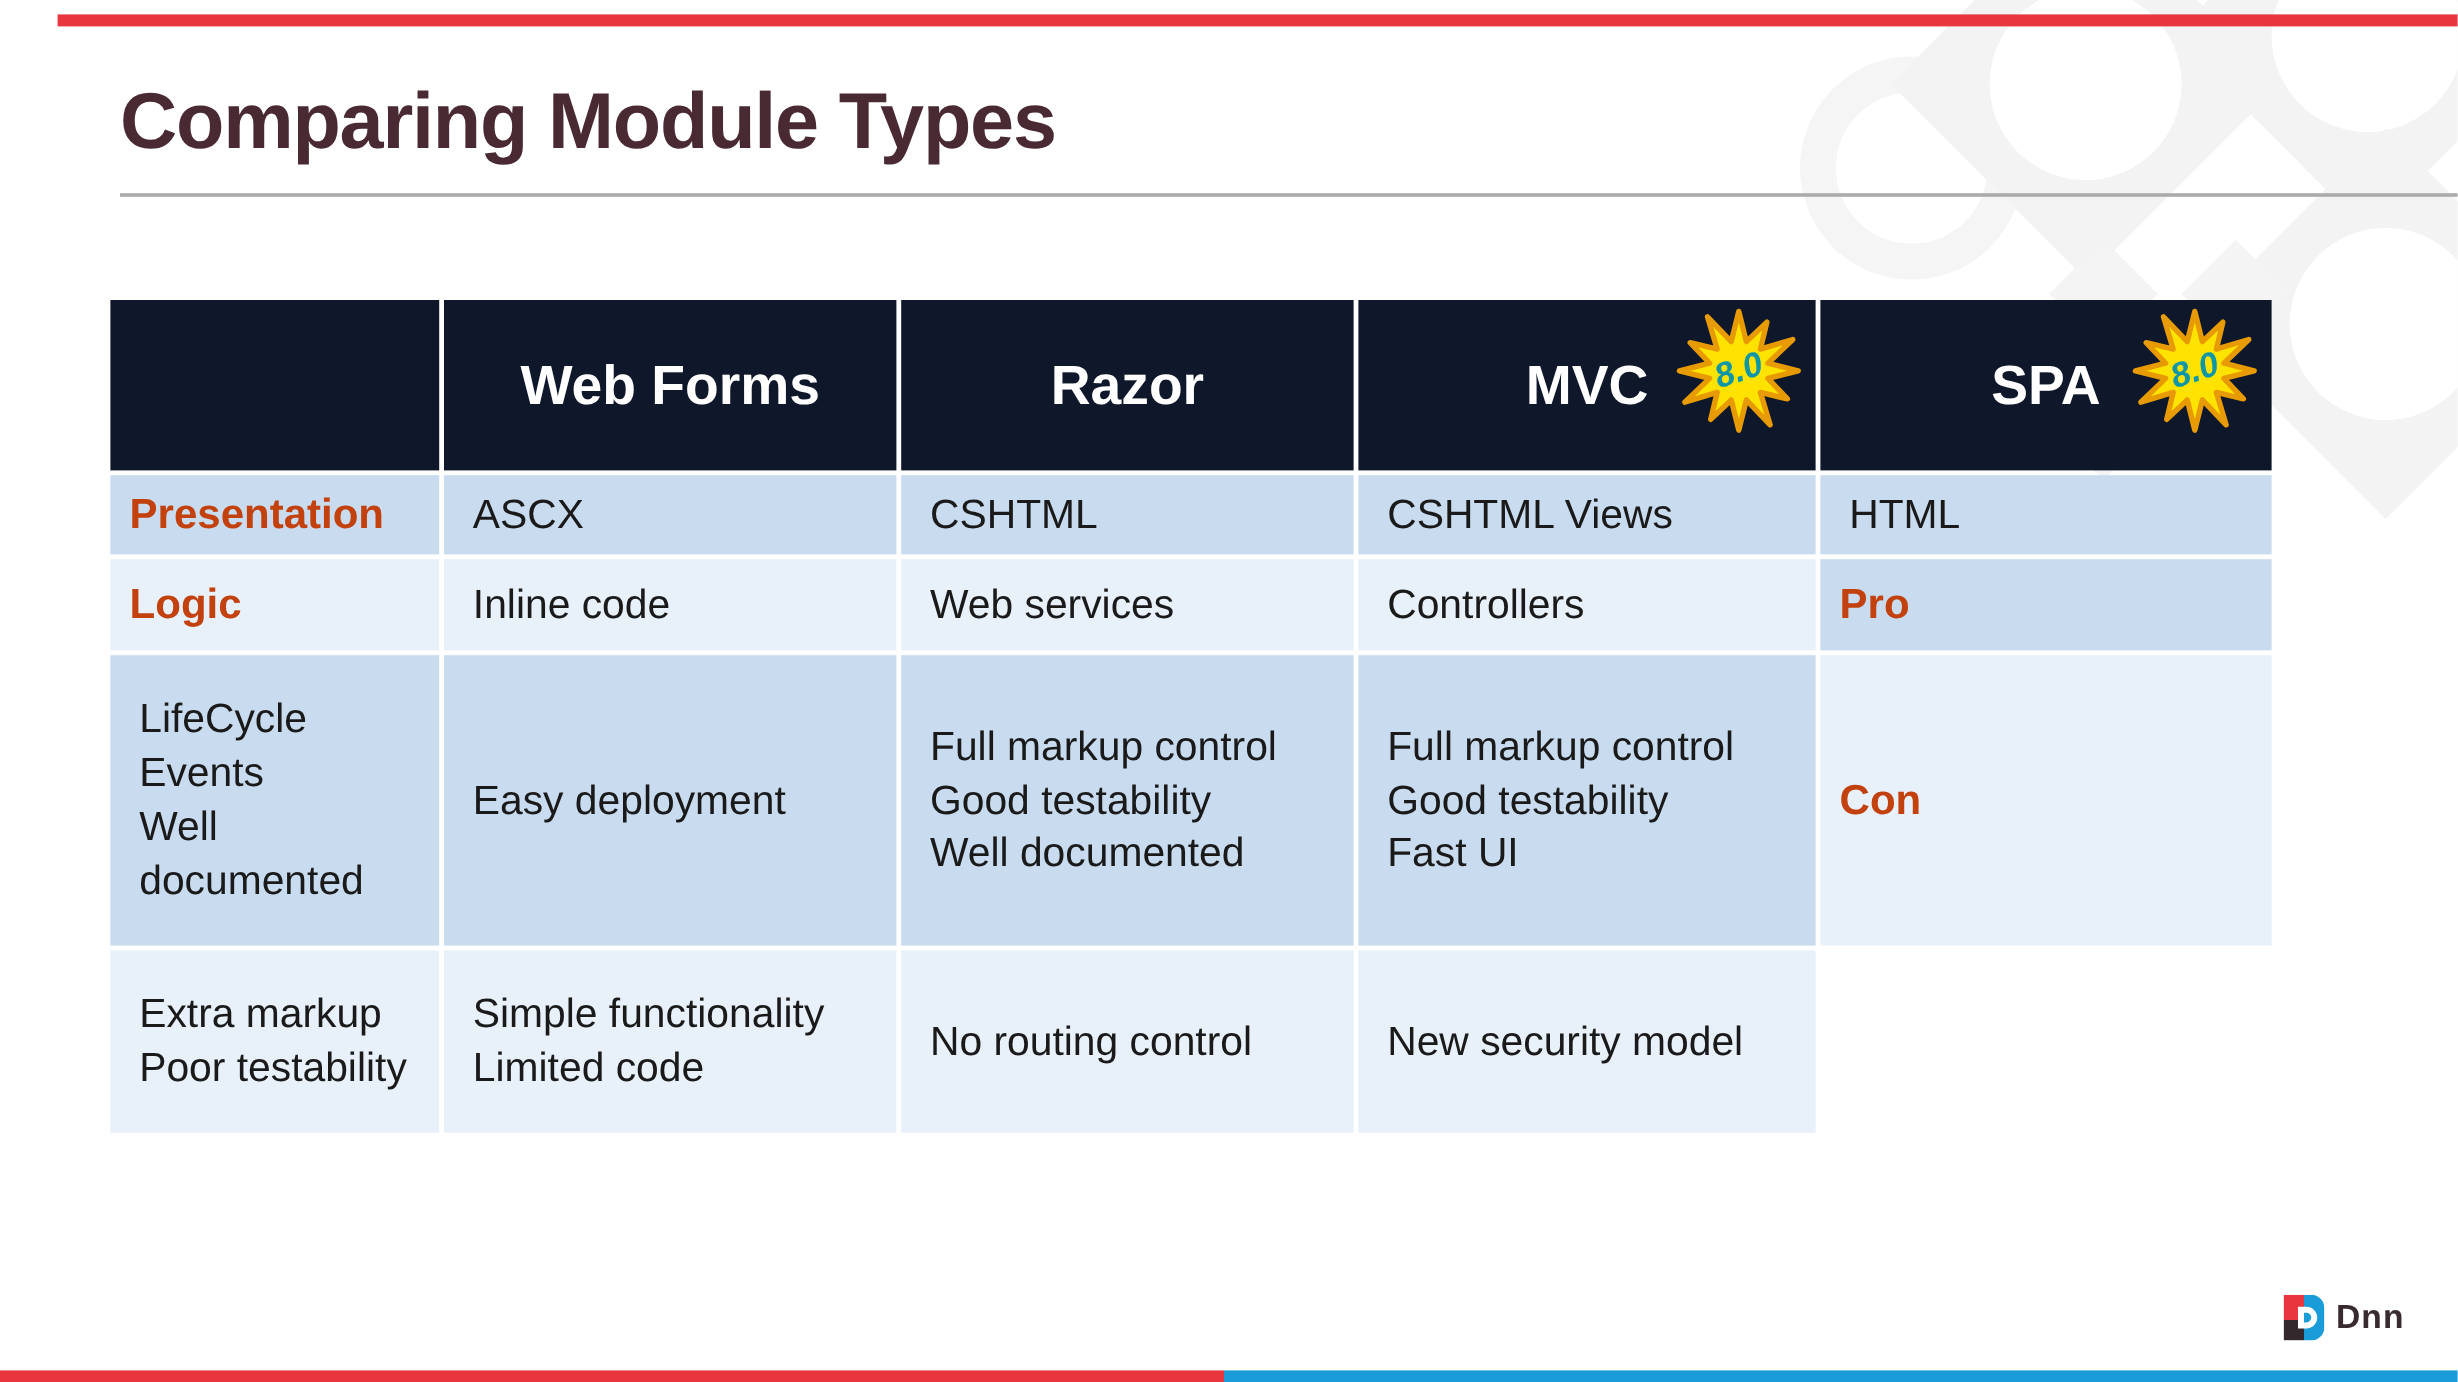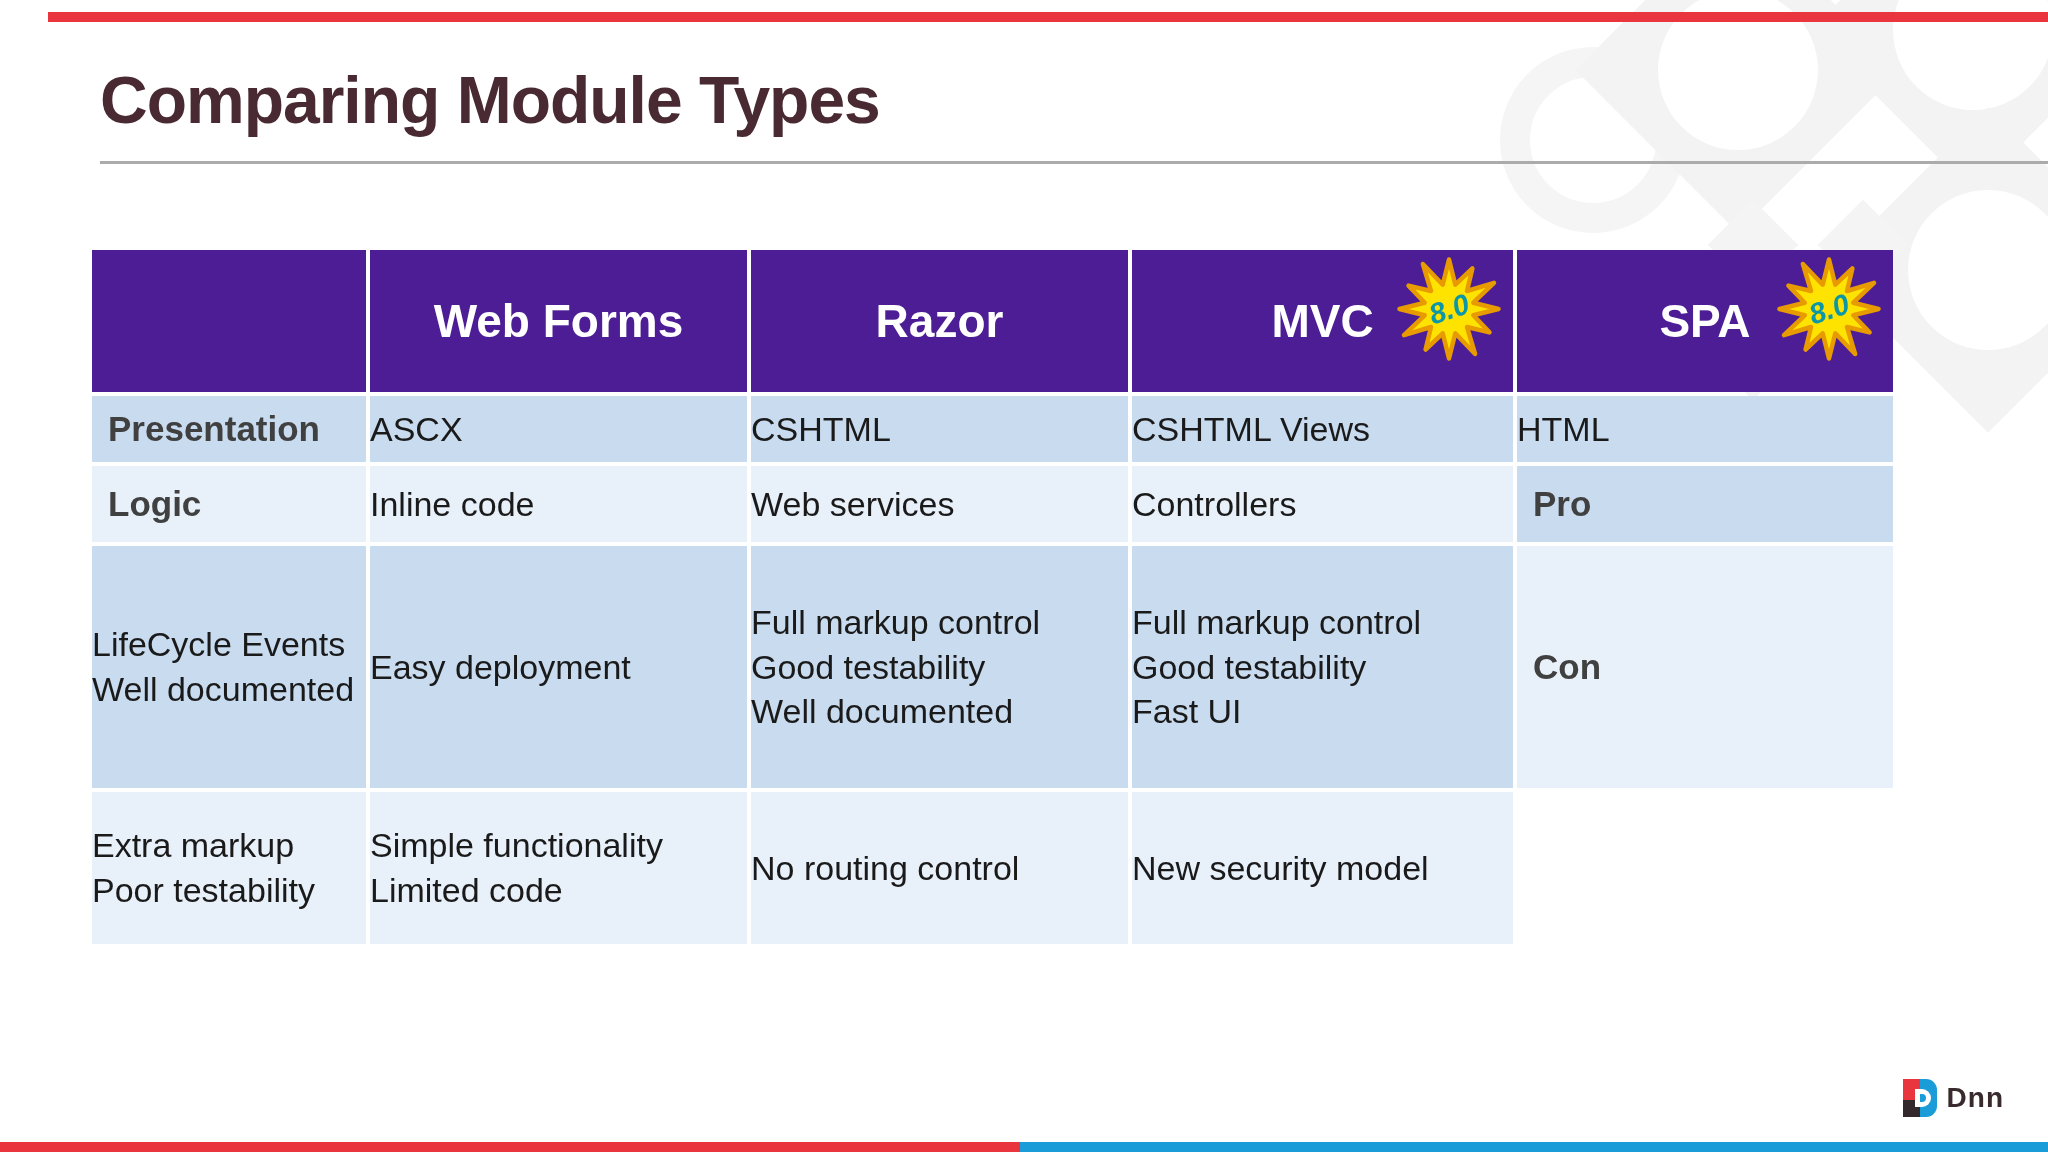--- a/index.html
+++ b/index.html
@@ -21,29 +21,29 @@
     position:absolute;top:161px;left:100px;right:0;height:3px;background:#ABABAB;
   }
   .cmp-table{
     position:absolute;left:92px;top:250px;
     display:grid;
     grid-template-columns:274px 377px 377px 381px 376px;
     grid-template-rows:142px 66px 76px 242px 152px;
     gap:4px;
   }
   .th{
-    background:#4c1d95;color:#ffffff;font-weight:700;font-size:46px;
+    background:#0f172a;color:#ffffff;font-weight:700;font-size:46px;
     display:flex;align-items:center;justify-content:center;position:relative;
   }
   .cell{
     display:flex;flex-direction:column;justify-content:center;
-    font-size:34px;color:#1A1A1A;line-height:1.32;
+    padding-left:24px;font-size:34px;color:#1A1A1A;line-height:1.32;
   }
   .label-cell{
-    font-weight:700;color:#404040;padding-left:16px;font-size:35px;
+    font-weight:700;color:#c2410c;padding-left:16px;font-size:35px;
   }
   .r-odd{background:#C8DBEF;}
   .r-even{background:#E8F0F9;}
   .badge{
     position:absolute;width:108px;height:108px;top:5px;right:10px;
   }
   .badge svg{position:absolute;left:0;top:0;}
   .badge-text{
     position:absolute;left:0;top:0;width:108px;height:108px;
     display:flex;align-items:center;justify-content:center;

